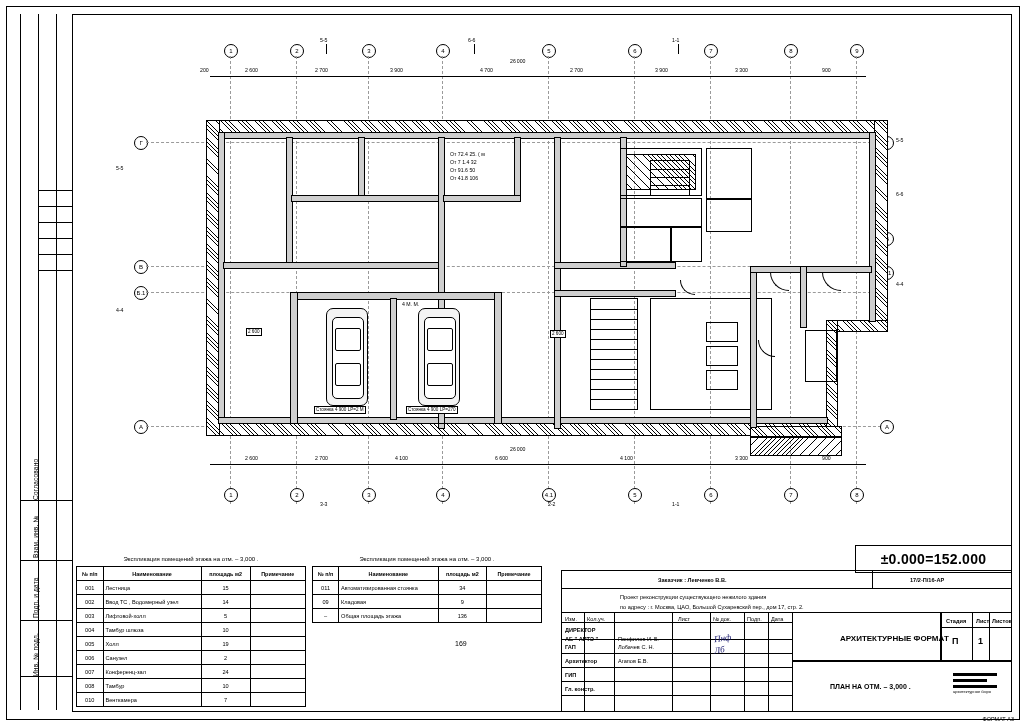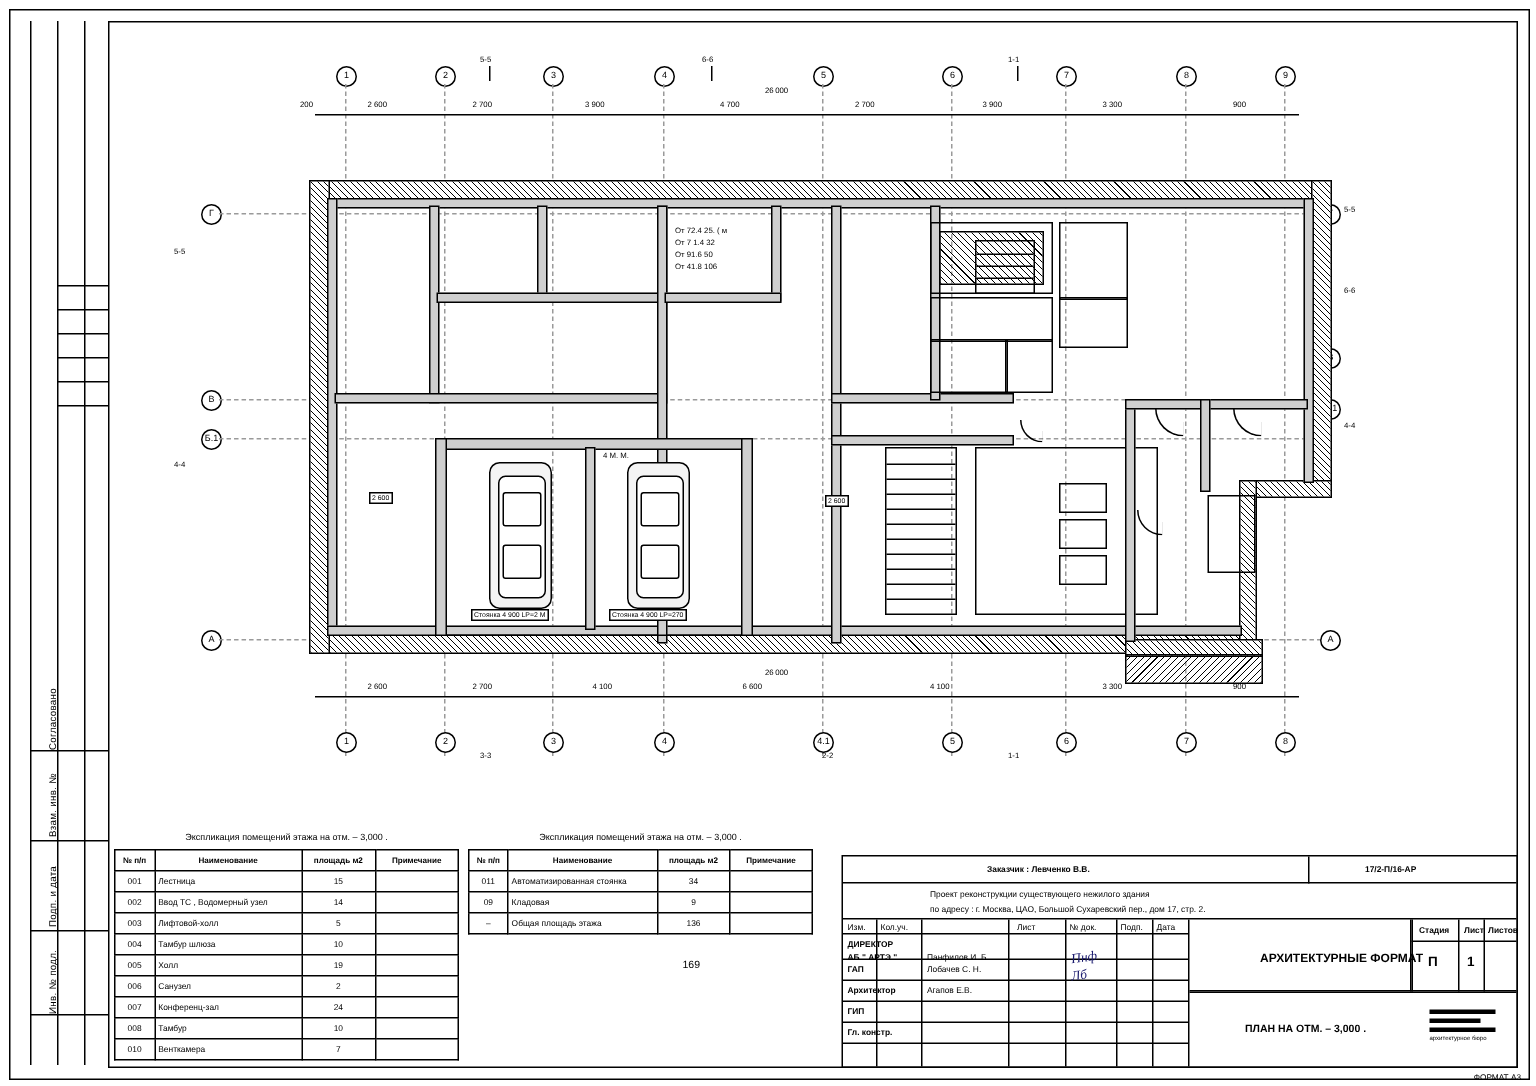--- a/index.html
+++ b/index.html
@@ -284,20 +284,23 @@
     <div class="bub" style="left:478px;top:448px;">5</div>
     <div class="bub" style="left:554px;top:448px;">6</div>
     <div class="bub" style="left:634px;top:448px;">7</div>
     <div class="bub" style="left:700px;top:448px;">8</div>
 
     <div class="t" style="left:170px;top:462px;">3-3</div>
     <div class="t" style="left:398px;top:462px;">2-2</div>
     <div class="t" style="left:522px;top:462px;">1-1</div>
   </div>
 
+  <div id="elev-box">
+    <span>±0.000=152.000</span>
+  </div>
 
   <div class="spec-title" style="left:76px;top:556px;width:230px;">Экспликация помещений этажа на отм. – 3,000 .</div>
   <table class="spec" id="spec-left" style="left:76px;top:566px;width:230px;">
     <thead>
         <tr id="sl-head">
           <th style="width: 24px;">№ п/п</th>
           <th style="width: 104px;">Наименование</th>
           <th style="width: 48px;">площадь м2</th>
           <th style="width: 54px;">Примечание</th>
         </tr>

